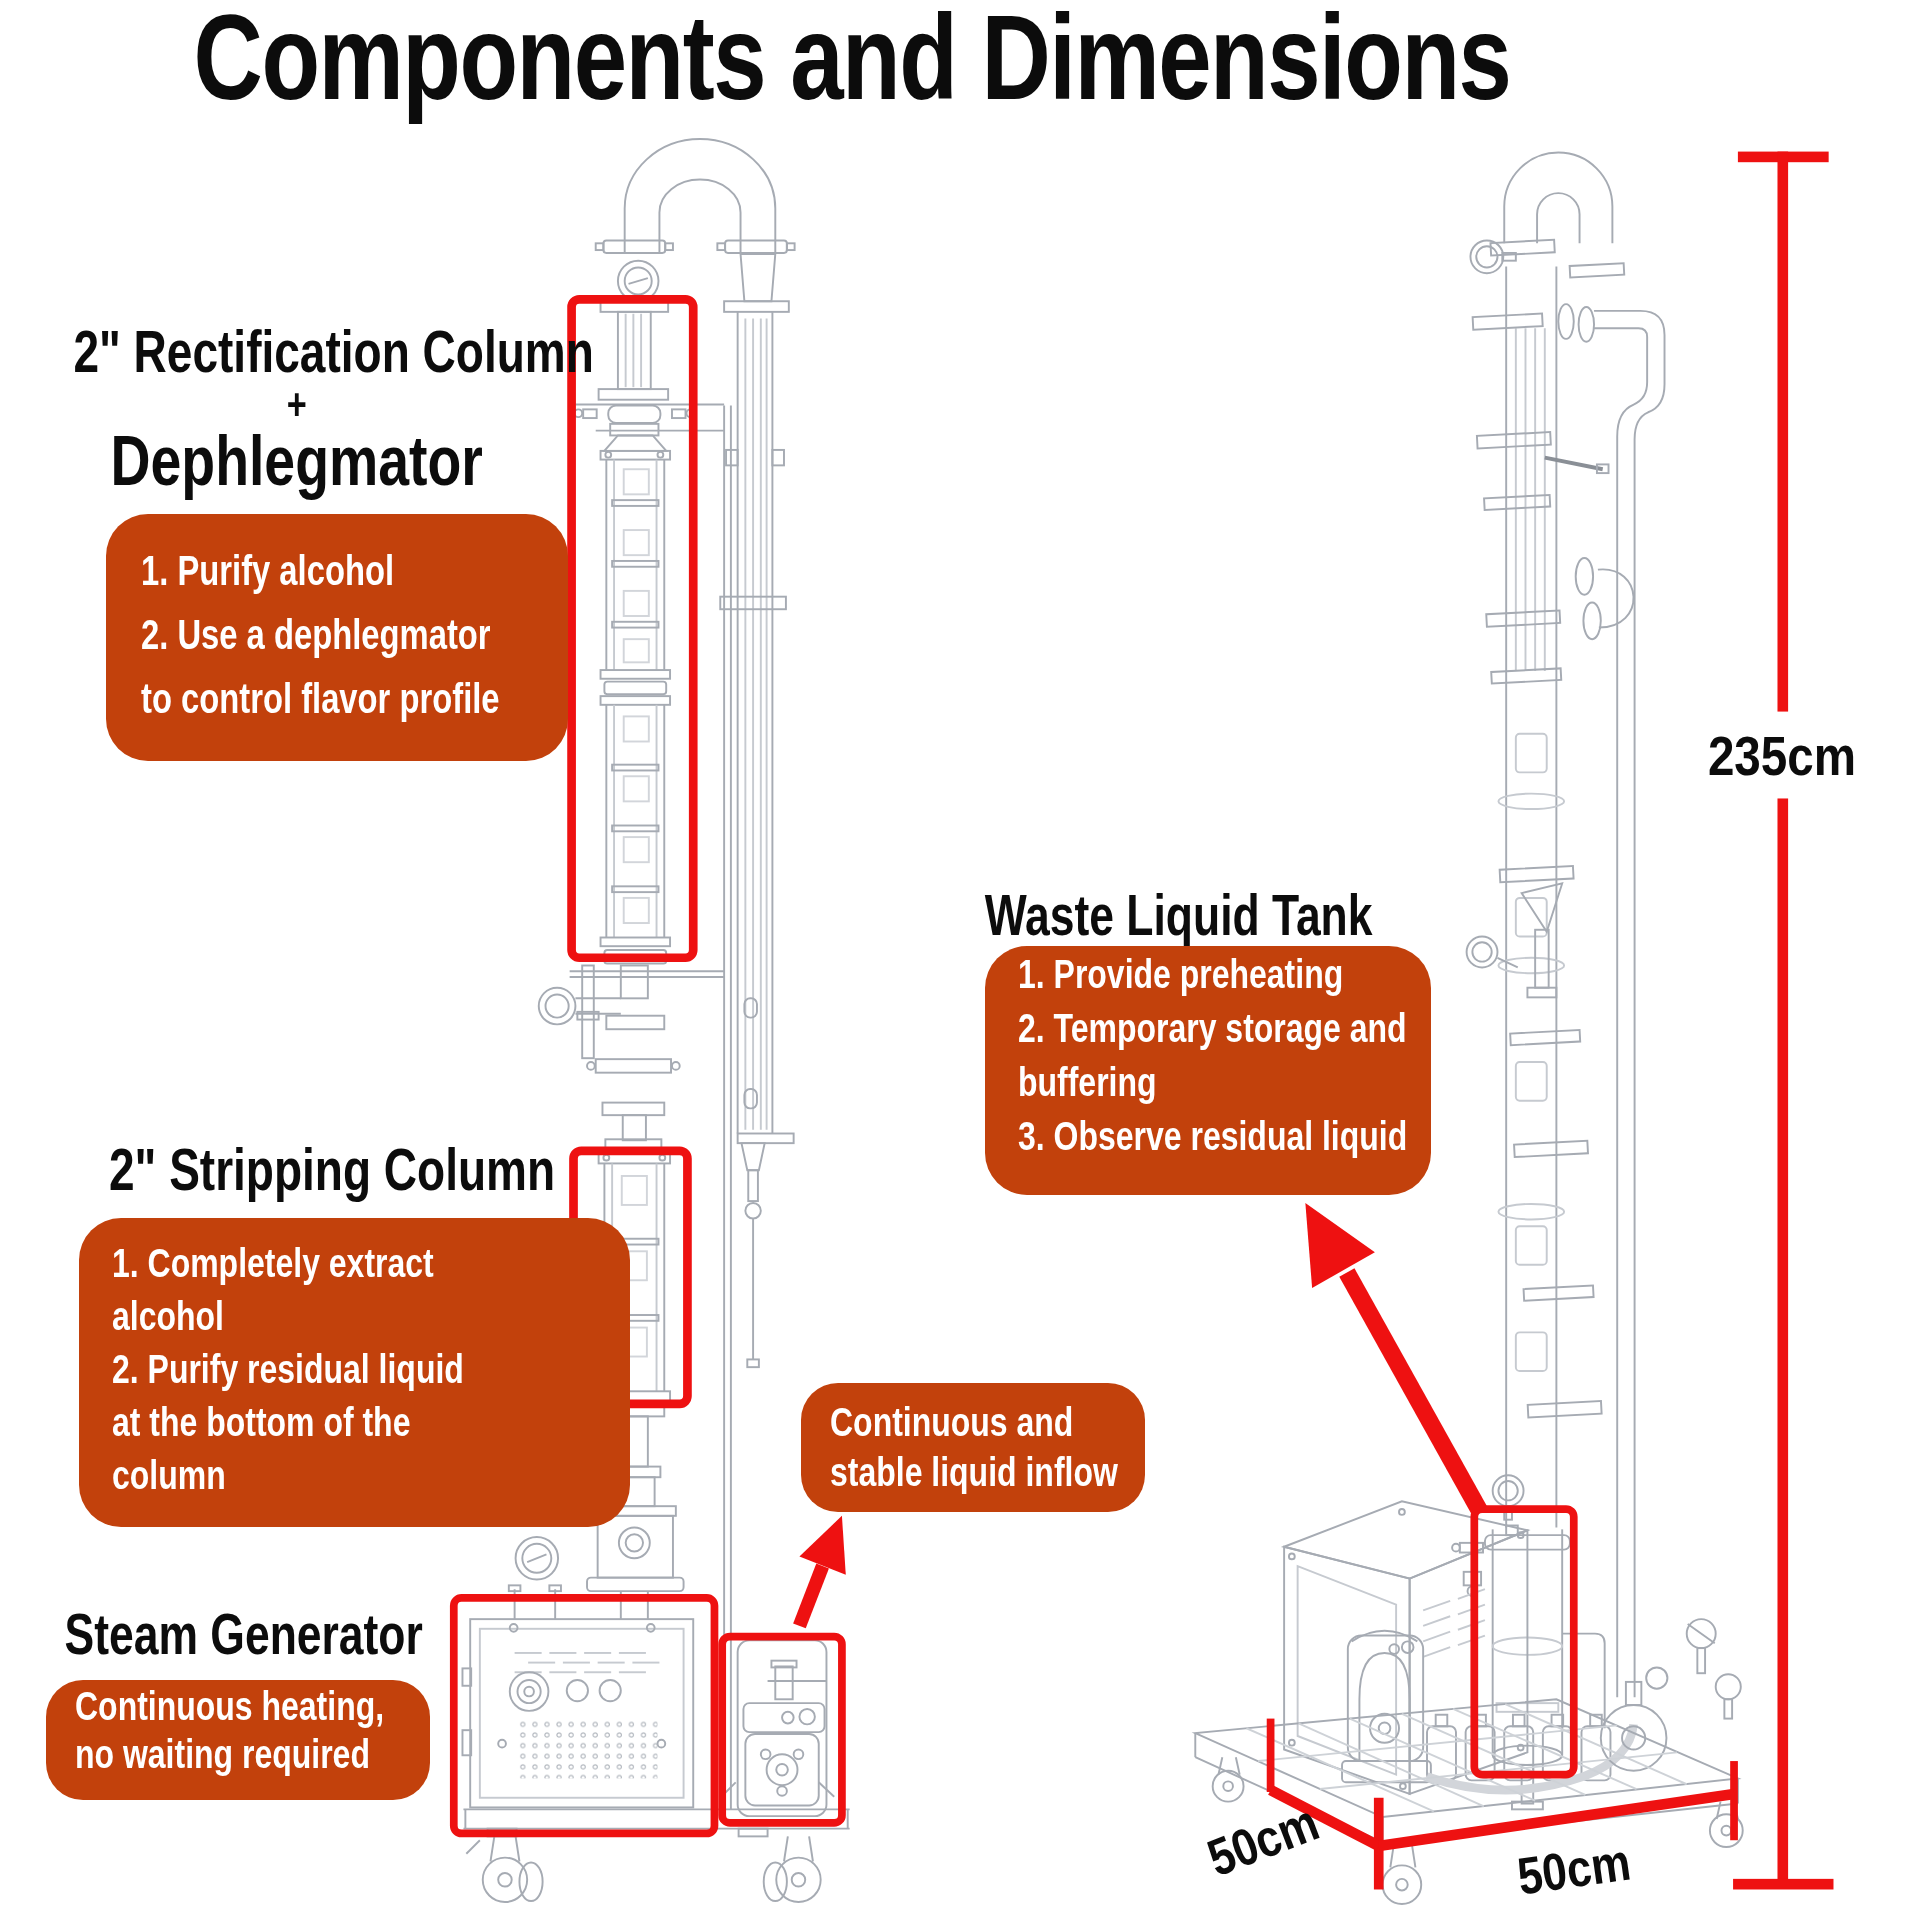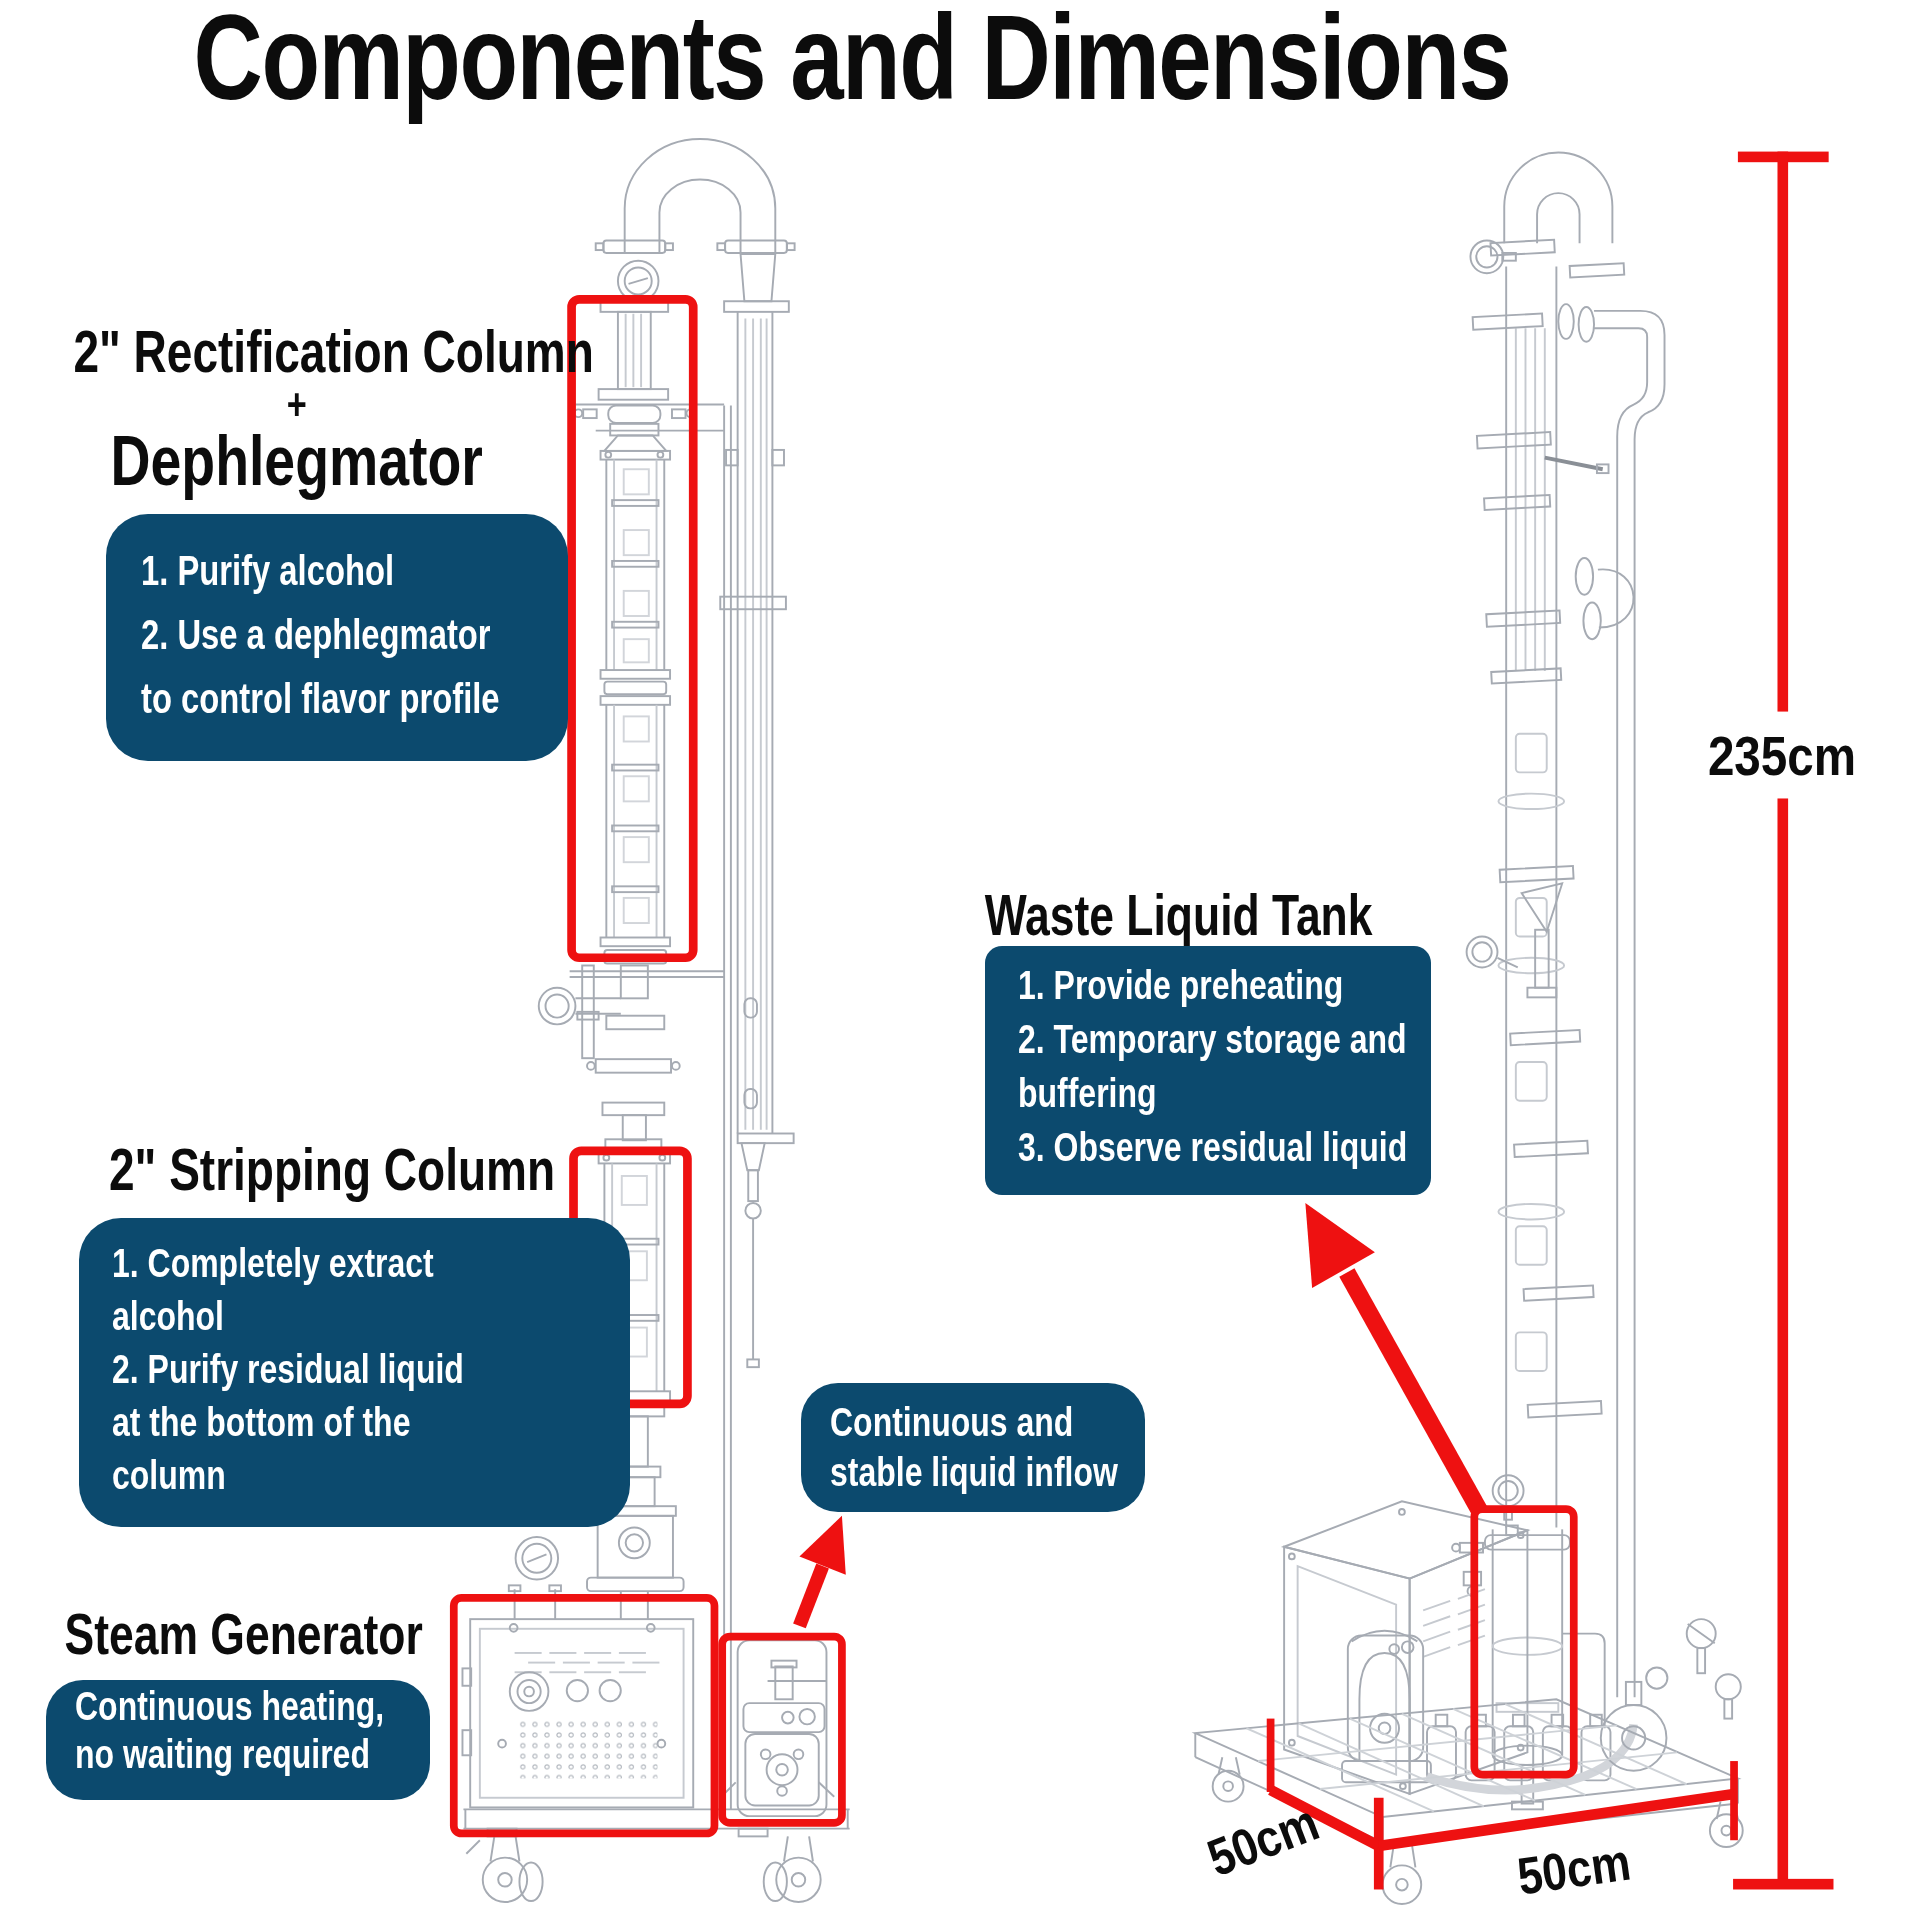--- a/index.html
+++ b/index.html
@@ -4,21 +4,21 @@
 <style>
   html,body{margin:0;padding:0;background:#ffffff;}
   #page{position:relative;width:1931px;height:1931px;background:#ffffff;overflow:hidden;
         font-family:"Liberation Sans",sans-serif;color:#101010;text-decoration:underline;}
   svg{position:absolute;left:0;top:0;}
   .title{position:absolute;left:29px;top:-5.8px;width:1458px;text-align:center;
          font-size:120px;font-weight:bold;line-height:127px;letter-spacing:-1.9px;color:#0c0c0c;white-space:nowrap;}
   .title span{display:inline-block;transform:scaleX(.80);transform-origin:50% 50%;}
   .hdg{position:absolute;text-align:center;font-weight:bold;color:#0c0c0c;white-space:nowrap;line-height:1.12;}
   .hdg span{display:inline-block;transform:scaleX(.78);transform-origin:50% 50%;}
-  .co-box{position:absolute;background:#0c4a6e;border-radius:42px;color:#ffffff;}
+  .co-box{position:absolute;background:#c2410c;border-radius:42px;color:#ffffff;}
   .co-line{font-size:41px;font-weight:bold;white-space:nowrap;transform:scaleX(.78);transform-origin:0 50%;}
   .dim{position:absolute;font-weight:bold;color:#0c0c0c;white-space:nowrap;}
 </style>
 </head>
 <body>
 <div id="page">
 
 <svg width="1931" height="1931" viewBox="0 0 2000 2000">
   <defs>
     <pattern id="dotgrid" width="12.5" height="11" patternUnits="userSpaceOnUse">
@@ -456,21 +456,21 @@
   <div class="co-line" style="line-height:48px;">Continuous heating,</div>
   <div class="co-line" style="line-height:48px;">no waiting required</div>
 </div>
 
 <div class="co-box" style="left:801px;top:1383px;width:344px;height:129px;padding:13.5px 0 0 29px;box-sizing:border-box;border-radius:37px;">
   <div class="co-line" style="line-height:50px;">Continuous and</div>
   <div class="co-line" style="line-height:50px;">stable liquid inflow</div>
 </div>
 
 <div class="hdg" style="left:930px;top:884px;width:483px;font-size:57px;text-align:right;"><span>Waste Liquid Tank</span></div>
-<div class="co-box" style="left:985px;top:946px;width:446px;height:249px;padding:12px 0 0 33px;box-sizing:border-box;border-radius:17px;">
+<div class="co-box" style="left:985px;top:946px;width:446px;height:249px;padding:1px 0 0 33px;box-sizing:border-box;">
   <div class="co-line" style="line-height:54px;">1. Provide preheating</div>
   <div class="co-line" style="line-height:54px;">2. Temporary storage and</div>
   <div class="co-line" style="line-height:54px;">buffering</div>
   <div class="co-line" style="line-height:54px;">3. Observe residual liquid</div>
 </div>
 
 <div class="dim" style="left:1782px;top:755px;font-size:56px;transform:translate(-50%,-50%) scaleX(.85);">235cm</div>
 <div class="dim" style="left:1263px;top:1840px;font-size:52px;transform:translate(-50%,-50%) rotate(-21deg) scaleX(.85);">50cm</div>
 <div class="dim" style="left:1574px;top:1869px;font-size:52px;transform:translate(-50%,-50%) rotate(-8deg) scaleX(.85);">50cm</div>
 

